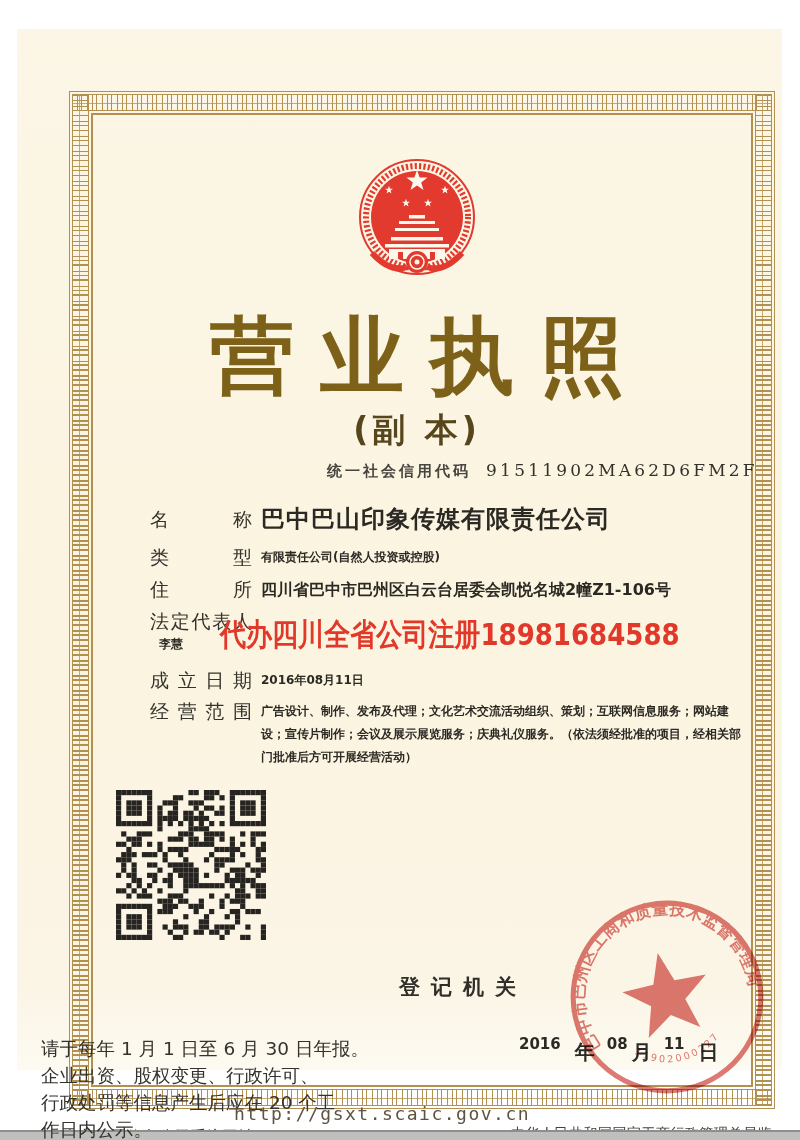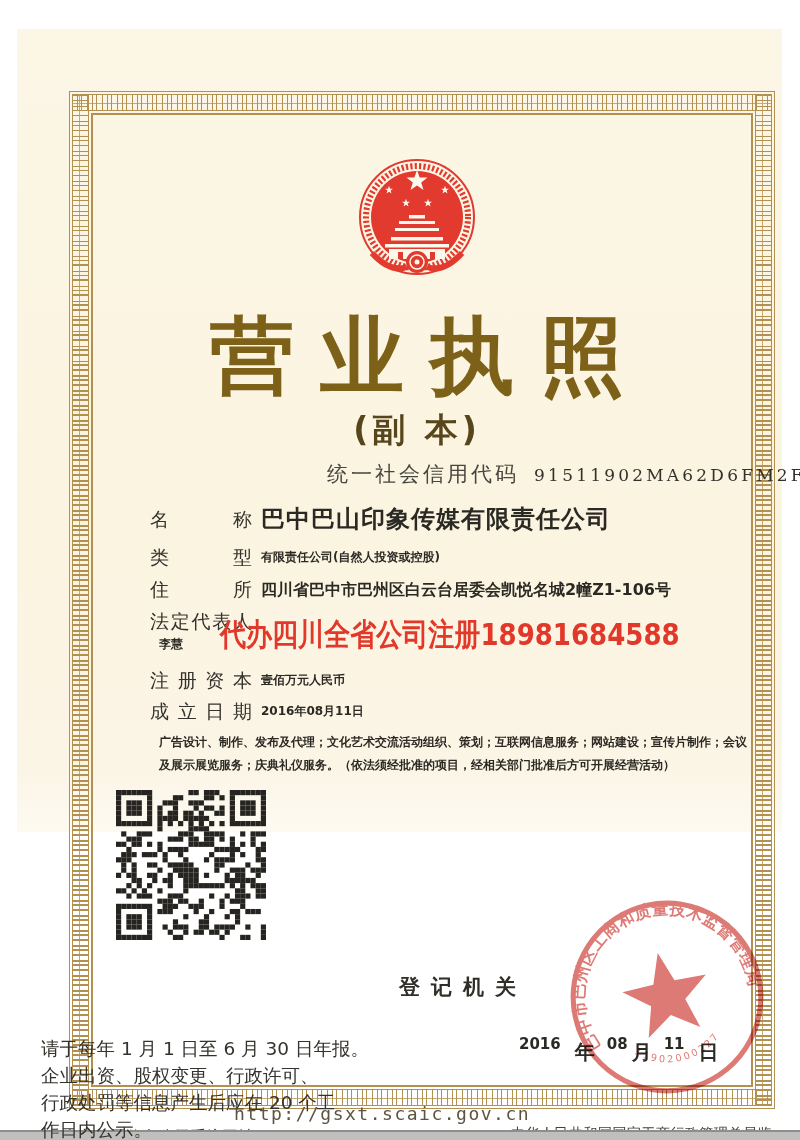--- a/index.html
+++ b/index.html
@@ -1,18 +1,18 @@
 <!DOCTYPE html>
 <html><head>
 <meta charset="utf-8">
 <style>
   html,body{margin:0;padding:0;background:#fff;}
   .scan{position:relative;width:800px;height:1140px;background:#ffffff;overflow:hidden;
         font-family:"DejaVu Sans",sans-serif;}
-  .page{position:absolute;left:17px;top:29px;width:765px;height:803px;
+  .page{position:absolute;left:17px;top:29px;width:765px;height:1041px;
         background:linear-gradient(180deg,#fcf6e6 0%,#fbf4e0 60%,#fbf5e6 92%,#fdfaf1 100%);}
   
   .frame{position:absolute;left:52px;top:62px;width:706px;height:1018px;pointer-events:none;}
   .frame .outer{position:absolute;inset:0;border:1px solid #b2904f;}
   .f-band{position:absolute;background-repeat:repeat;}
   .f-top,.f-bottom{left:3px;right:3px;height:15px;border-top:1px solid #b2904f;border-bottom:1px solid #b2904f;
     background-image:repeating-linear-gradient(90deg,#b2904f 0 1.5px,transparent 1.5px 5px,#b2904f 5px 6.5px,transparent 6.5px 9px,#b2904f 9px 10.5px,transparent 10.5px 15px),
                      repeating-linear-gradient(0deg,transparent 0 6px,#c7ab76 6px 7px,transparent 7px 15px);}
   .f-top{top:3px;} .f-bottom{bottom:3px;}
   .f-left,.f-right{top:3px;bottom:3px;width:15px;border-left:1px solid #b2904f;border-right:1px solid #b2904f;
@@ -21,21 +21,21 @@
   .f-left{left:3px;} .f-right{right:3px;}
   .frame .inner{position:absolute;inset:22px;border:2px solid #b2904f;outline:1px solid #b2904f;outline-offset:2px;}
   
   .emblem{position:absolute;left:333px;top:128px;width:134px;height:138px;}
   .title{position:absolute;left:0;top:281px;width:800px;text-align:center;
          font-family:"DejaVu Serif",serif;font-weight:700;font-size:84px;line-height:92px;
          letter-spacing:26px;padding-left:26px;box-sizing:border-box;color:#7d6118;}
   .subtitle{position:absolute;left:0;top:379px;width:800px;text-align:center;
          font-size:33px;font-weight:600;letter-spacing:4px;color:#57461b;}
   .credit{position:absolute;left:310px;top:431px;white-space:nowrap;}
-  .credit .lab{font-size:21px;font-weight:400;letter-spacing:3px;color:#474540;}
+  .credit .lab{font-size:15px;font-weight:700;letter-spacing:3px;color:#474540;}
   .credit .code{font-family:"DejaVu Serif",serif;font-size:17px;letter-spacing:3.2px;color:#33312c;margin-left:10px;}
   
   .fields{position:absolute;left:133px;top:479px;width:600px;}
   .frow{display:flex;margin-bottom:9px;}
   .frow:nth-child(1){margin-bottom:15px;}
   .frow:nth-child(4){margin-bottom:13px;flex-direction:column;}
   .frow:nth-child(5),.frow:nth-child(6){margin-bottom:8px;}
   .flabel{width:102px;min-width:102px;text-align:justify;text-align-last:justify;
           font-size:19px;line-height:23px;font-weight:500;color:#34322c;}
   .fvalue{margin-left:9px;font-size:12px;line-height:23px;font-weight:700;color:#2b2923;}
@@ -125,28 +125,25 @@
       </div>
       <div class="frow">
         <span class="flabel">住 所</span>
         <span class="fvalue">四川省巴中市巴州区白云台居委会凯悦名城2幢Z1-106号</span>
       </div>
       <div class="frow">
         <span class="flabel">法定代表人</span>
         <span class="fvalue">李慧</span>
       </div>
       <div class="frow">
-        <span class="flabel">注 册 资 本</span>
-        <span class="fvalue">壹佰万元人民币</span>
-      </div>
-      <div class="frow">
         <span class="flabel">成 立 日 期</span>
         <span class="fvalue">2016年08月11日</span>
       </div>
       <div class="frow">
+        <span class="flabel">经 营 范 围</span>
         <span class="fvalue">广告设计、制作、发布及代理；文化艺术交流活动组织、策划；互联网信息服务；网站建设；宣传片制作；会议及展示展览服务；庆典礼仪服务。（依法须经批准的项目，经相关部门批准后方可开展经营活动）</span>
       </div>
     </div>
 
     <svg class="qr" viewBox="0 0 150 150">
         <rect x="0.00" y="0.00" width="5.17" height="5.17" fill="#262420"></rect>
         <rect x="5.17" y="0.00" width="5.17" height="5.17" fill="#262420"></rect>
         <rect x="10.34" y="0.00" width="5.17" height="5.17" fill="#262420"></rect>
         <rect x="15.52" y="0.00" width="5.17" height="5.17" fill="#262420"></rect>
         <rect x="20.69" y="0.00" width="5.17" height="5.17" fill="#262420"></rect>

